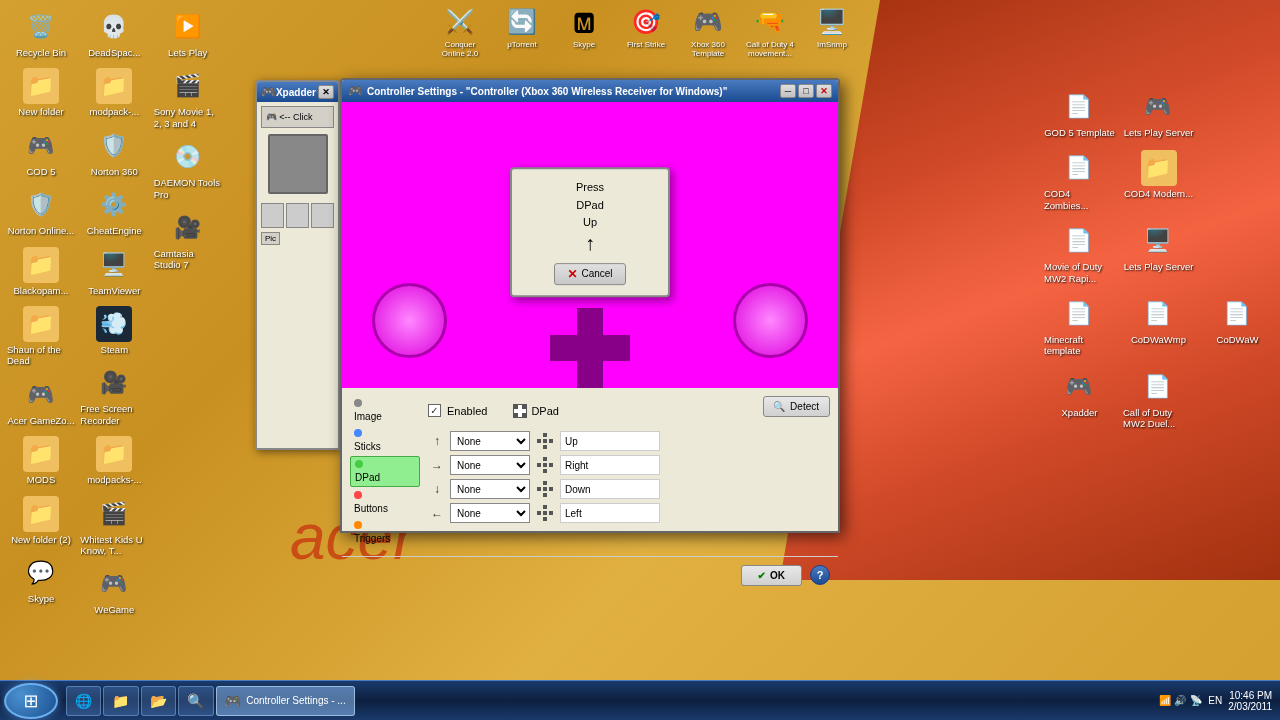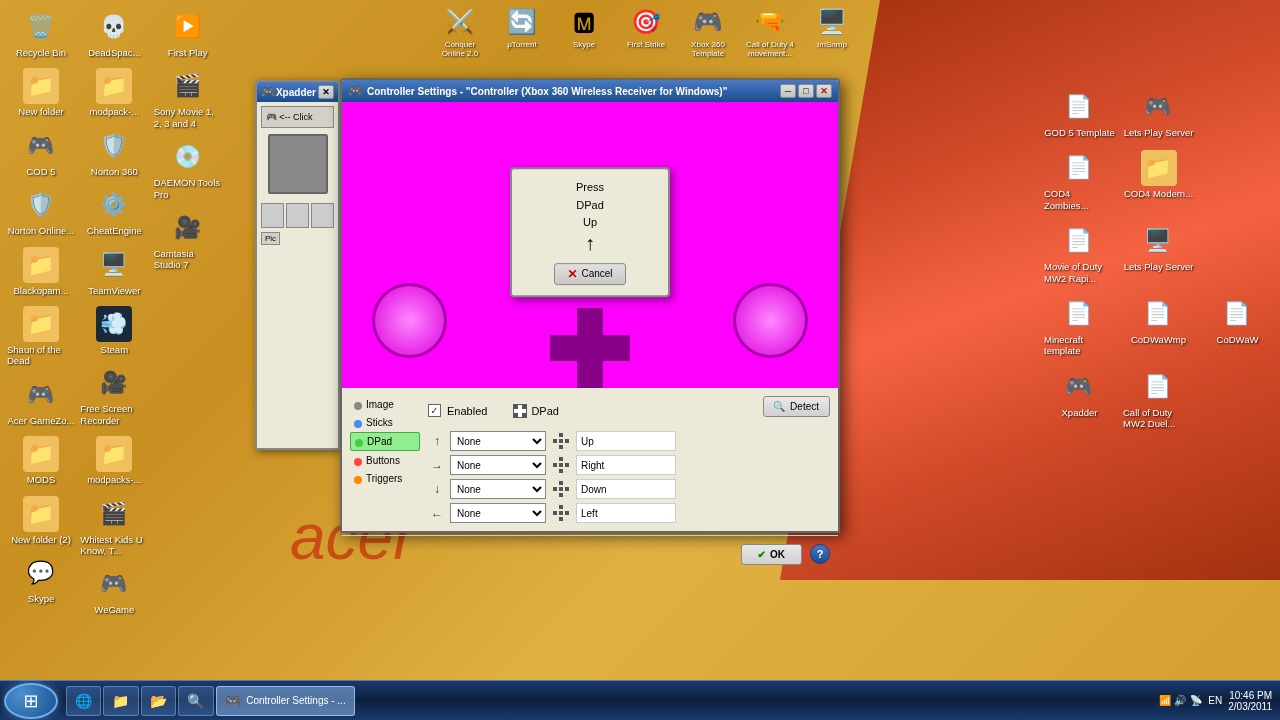--- a/index.html
+++ b/index.html
@@ -377,27 +377,28 @@
       gap: 8px;
     }
 
     
     .settings-nav {
       width: 70px;
       flex-shrink: 0;
     }
     .nav-item {
       display: flex;
-      align-items: flex-end;
+      align-items: flex-start;
       gap: 4px;
       padding: 3px 4px;
       font-size: 10px;
       cursor: pointer;
       border-radius: 2px;
       margin-bottom: 1px;
+      flex-direction: column;
     }
     .nav-item.active {
       background: #90ee90;
       border: 1px solid #44aa44;
     }
     .nav-dot {
       width: 8px;
       height: 8px;
       border-radius: 50%;
       flex-shrink: 0;
@@ -440,21 +441,21 @@
       width: 18px;
       height: 18px;
       display: flex;
       align-items: center;
       justify-content: center;
       font-size: 12px;
       color: #333;
       flex-shrink: 0;
     }
     .dir-select {
-      width: 96px;
+      width: 80px;
       height: 20px;
       border: 1px solid #888;
       background: white;
       font-size: 10px;
       padding: 0 2px;
     }
 
     
     .detect-btn {
       background: linear-gradient(to bottom, #e8e8e8, #d0d0d0);
@@ -664,21 +665,21 @@
     <div class="desktop-icon">
       <div class="icon-img">🎬</div>
       <div class="icon-label">Whitest Kids U Know, T...</div>
     </div>
     <div class="desktop-icon">
       <div class="icon-img" style="color:#ff6600;">🎮</div>
       <div class="icon-label">WeGame</div>
     </div>
     <div class="desktop-icon">
       <div class="icon-img" style="color:#ff0000;">▶️</div>
-      <div class="icon-label">First Play</div>
+      <div class="icon-label">Lets Play</div>
     </div>
     <div class="desktop-icon">
       <div class="icon-img" style="color:#0055aa;">🎬</div>
       <div class="icon-label">Sony Movie 1, 2, 3 and 4</div>
     </div>
     <div class="desktop-icon">
       <div class="icon-img" style="color:#cc0000;">💿</div>
       <div class="icon-label">DAEMON Tools Pro</div>
     </div>
     <div class="desktop-icon">

